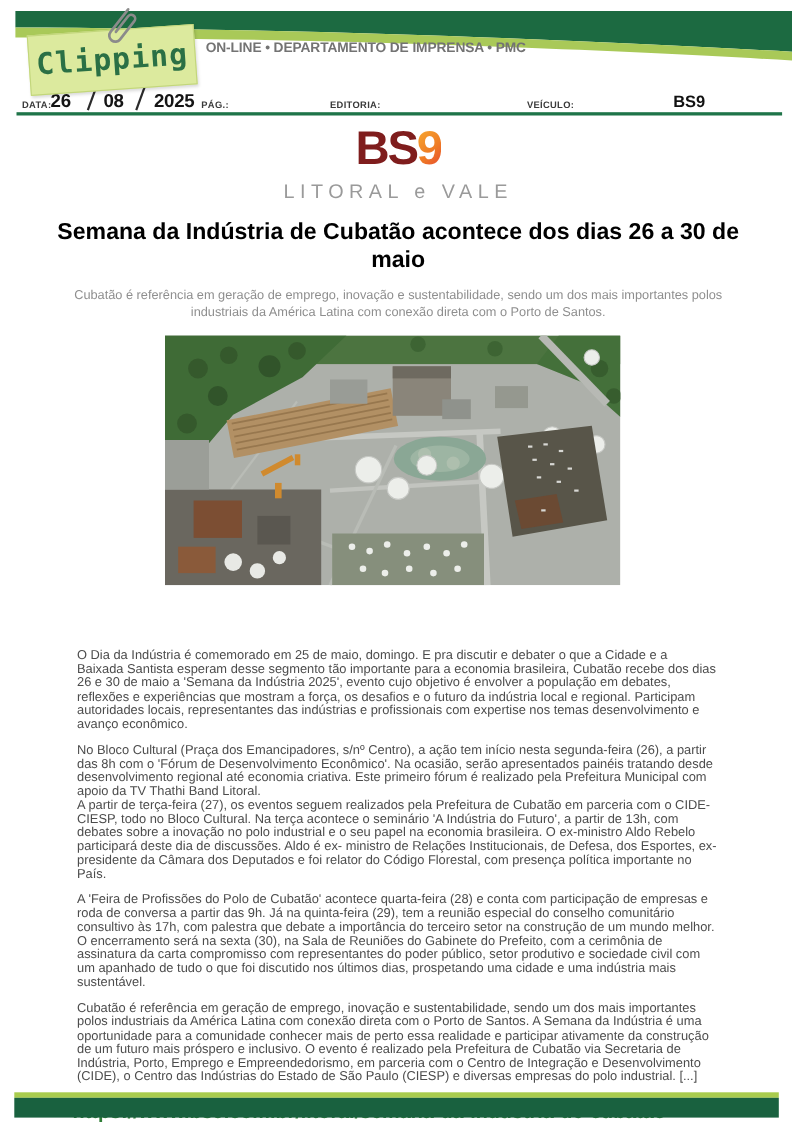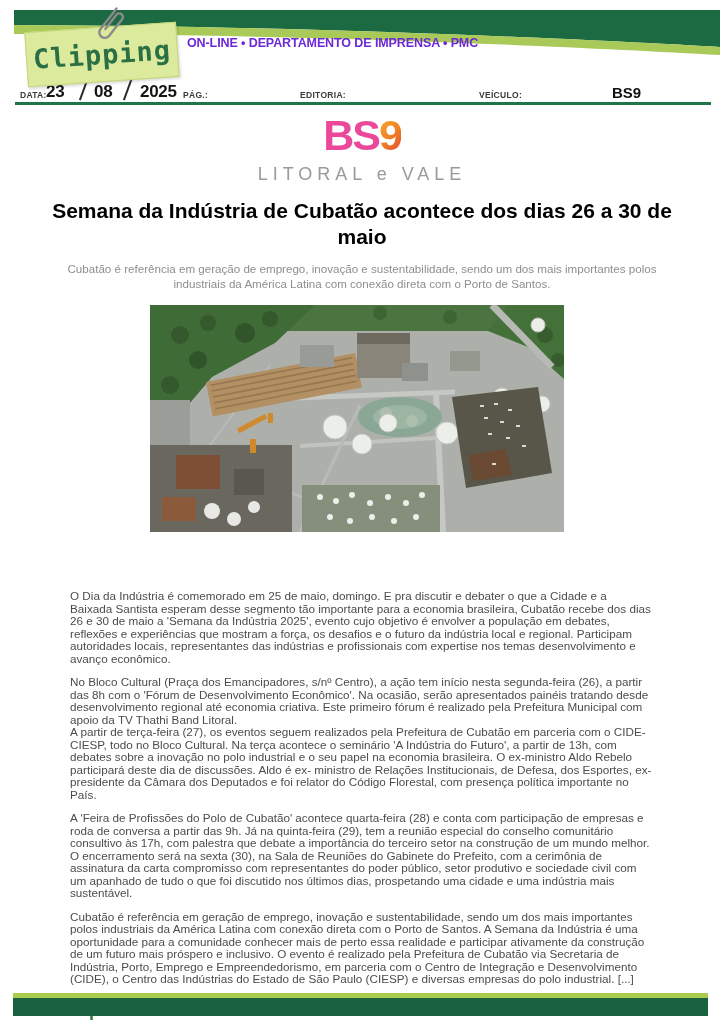--- a/index.html
+++ b/index.html
@@ -11,33 +11,33 @@
 
   .clip-label{position:absolute;left:26px;top:27px;width:150px;height:53px;z-index:3;
               background:#dcea9e;border:1px solid #c2d67b;transform:rotate(-4deg);
               display:flex;align-items:center;justify-content:center;
               box-shadow:1px 2px 3px rgba(0,0,0,.15);}
   .clip-label span{font-family:"DejaVu Sans Mono",monospace;font-weight:bold;
                    font-size:27px;color:#2b7045;letter-spacing:1px;}
   .paperclip{position:absolute;left:98px;top:4px;z-index:4;transform:rotate(38deg);}
 
   .online-line{position:absolute;left:187px;top:36px;z-index:2;
-               font-size:12.5px;font-weight:bold;color:#6d28d9;letter-spacing:-0.1px;}
+               font-size:12.5px;font-weight:bold;color:#737373;letter-spacing:-0.1px;}
 
   
   .fld{position:absolute;font-size:8.5px;font-weight:700;color:#3a3a3a;letter-spacing:.3px;}
   .num{position:absolute;font-size:17px;font-weight:800;color:#151515;letter-spacing:-0.3px;}
   .slash{position:absolute;width:1.5px;height:30px;background:#2a2a2a;transform:rotate(20deg);}
   .veic{position:absolute;font-size:15px;font-weight:800;color:#111;}
   .rule{position:absolute;top:102px;left:15px;width:696px;height:3px;background:#1f7449;}
 
   
   .logo-wrap{position:absolute;top:114px;left:0;width:724px;text-align:center;}
   .logo-main{font-size:43px;font-weight:800;letter-spacing:-2px;line-height:1;}
-  .logo-bs{color:#ec4899;}
+  .logo-bs{color:#7f1d1d;}
   .logo-9{background:linear-gradient(135deg,#f9b233 0%,#ef7d25 55%,#e43b32 100%);
           -webkit-background-clip:text;background-clip:text;color:transparent;}
   .logo-tag{margin-top:7px;font-size:18px;color:#9a9a9a;letter-spacing:5px;}
 
   
   .headline{position:absolute;top:198px;left:34px;width:656px;text-align:center;
             font-size:21px;line-height:1.25;font-weight:700;color:#000000;}
   .subtitle{position:absolute;top:262px;left:56px;width:612px;text-align:center;
             font-size:11.6px;line-height:1.28;color:#8e8e8e;}
   .photo{position:absolute;top:305px;left:150px;width:414px;height:227px;}
@@ -66,21 +66,21 @@
   <div class="clip-label">
     <span>Clipping</span>
   </div>
   <svg class="paperclip" width="24" height="42" viewBox="0 0 24 42">
     <path d="M7 4 V 30 a5.5 5.5 0 0 0 11 0 V 9 a3.6 3.6 0 0 0 -7.2 0 V 27" fill="none" stroke="#8b8b8b" stroke-width="2.4" stroke-linecap="round"></path>
   </svg>
 
   <div class="online-line">ON-LINE • DEPARTAMENTO DE IMPRENSA • PMC</div>
 
   <span class="fld" style="left:20px;top:90px;">DATA:</span>
-  <span class="num" style="left:46px;top:82px;">23</span>
+  <span class="num" style="left:46px;top:82px;">26</span>
   <div class="slash" style="left:84px;top:71px;"></div>
   <span class="num" style="left:94px;top:82px;">08</span>
   <div class="slash" style="left:128px;top:71px;"></div>
   <span class="num" style="left:140px;top:82px;">2025</span>
   <span class="fld" style="left:183px;top:90px;">PÁG.:</span>
   <span class="fld" style="left:300px;top:90px;">EDITORIA:</span>
   <span class="fld" style="left:479px;top:90px;">VEÍCULO:</span>
   <span class="veic" style="left:612px;top:84px;">BS9</span>
   <div class="rule"></div>
 

